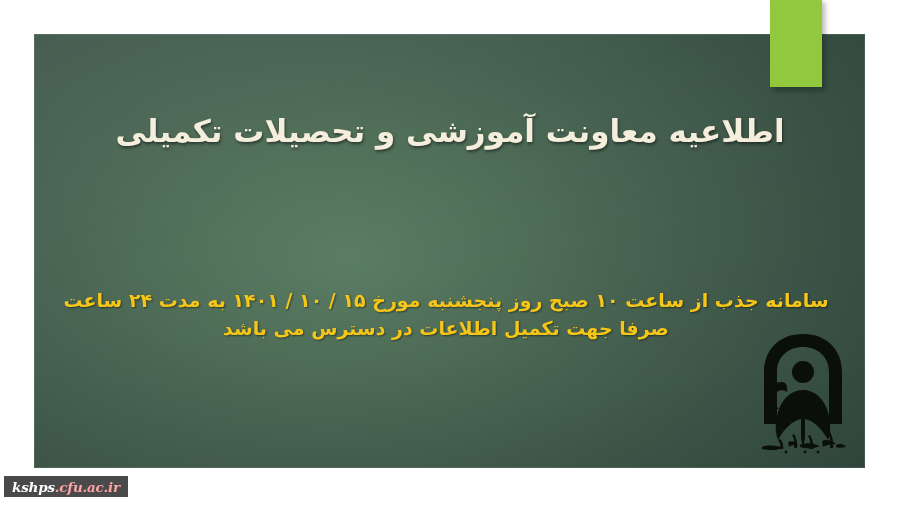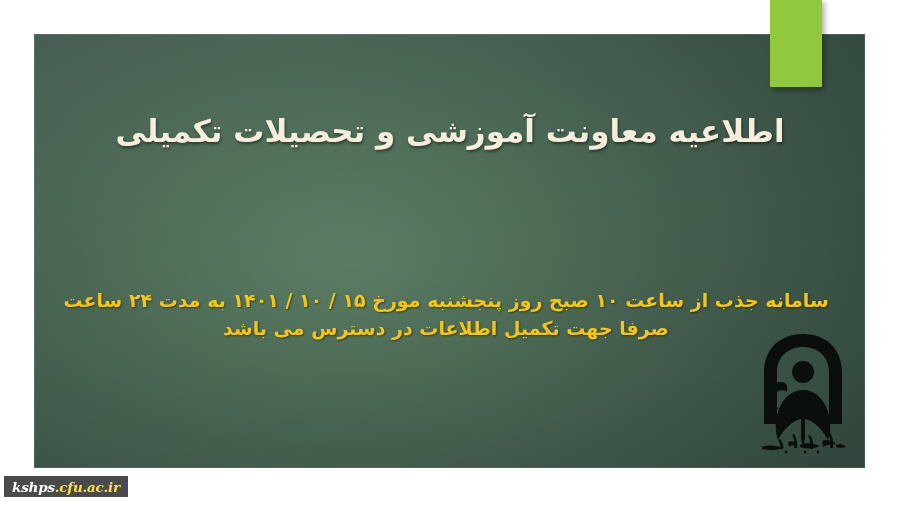--- a/index.html
+++ b/index.html
@@ -137,21 +137,21 @@
     direction: ltr;
   }
   #url-badge span {
     font-family: "DejaVu Serif", "Liberation Serif", serif;
     font-weight: bold;
     font-style: italic;
     font-size: 13.5px;
     letter-spacing: -0.2px;
   }
   #url-name { color: #ffffff; }
-  #url-domain { color: #fde047; }
+  #url-domain { color: #fca5a5; }
 </style>
 </head>
 <body>
 
 <div id="slide">
 
   <div id="panel"></div>
 
   <div id="accent-bar"></div>
 

